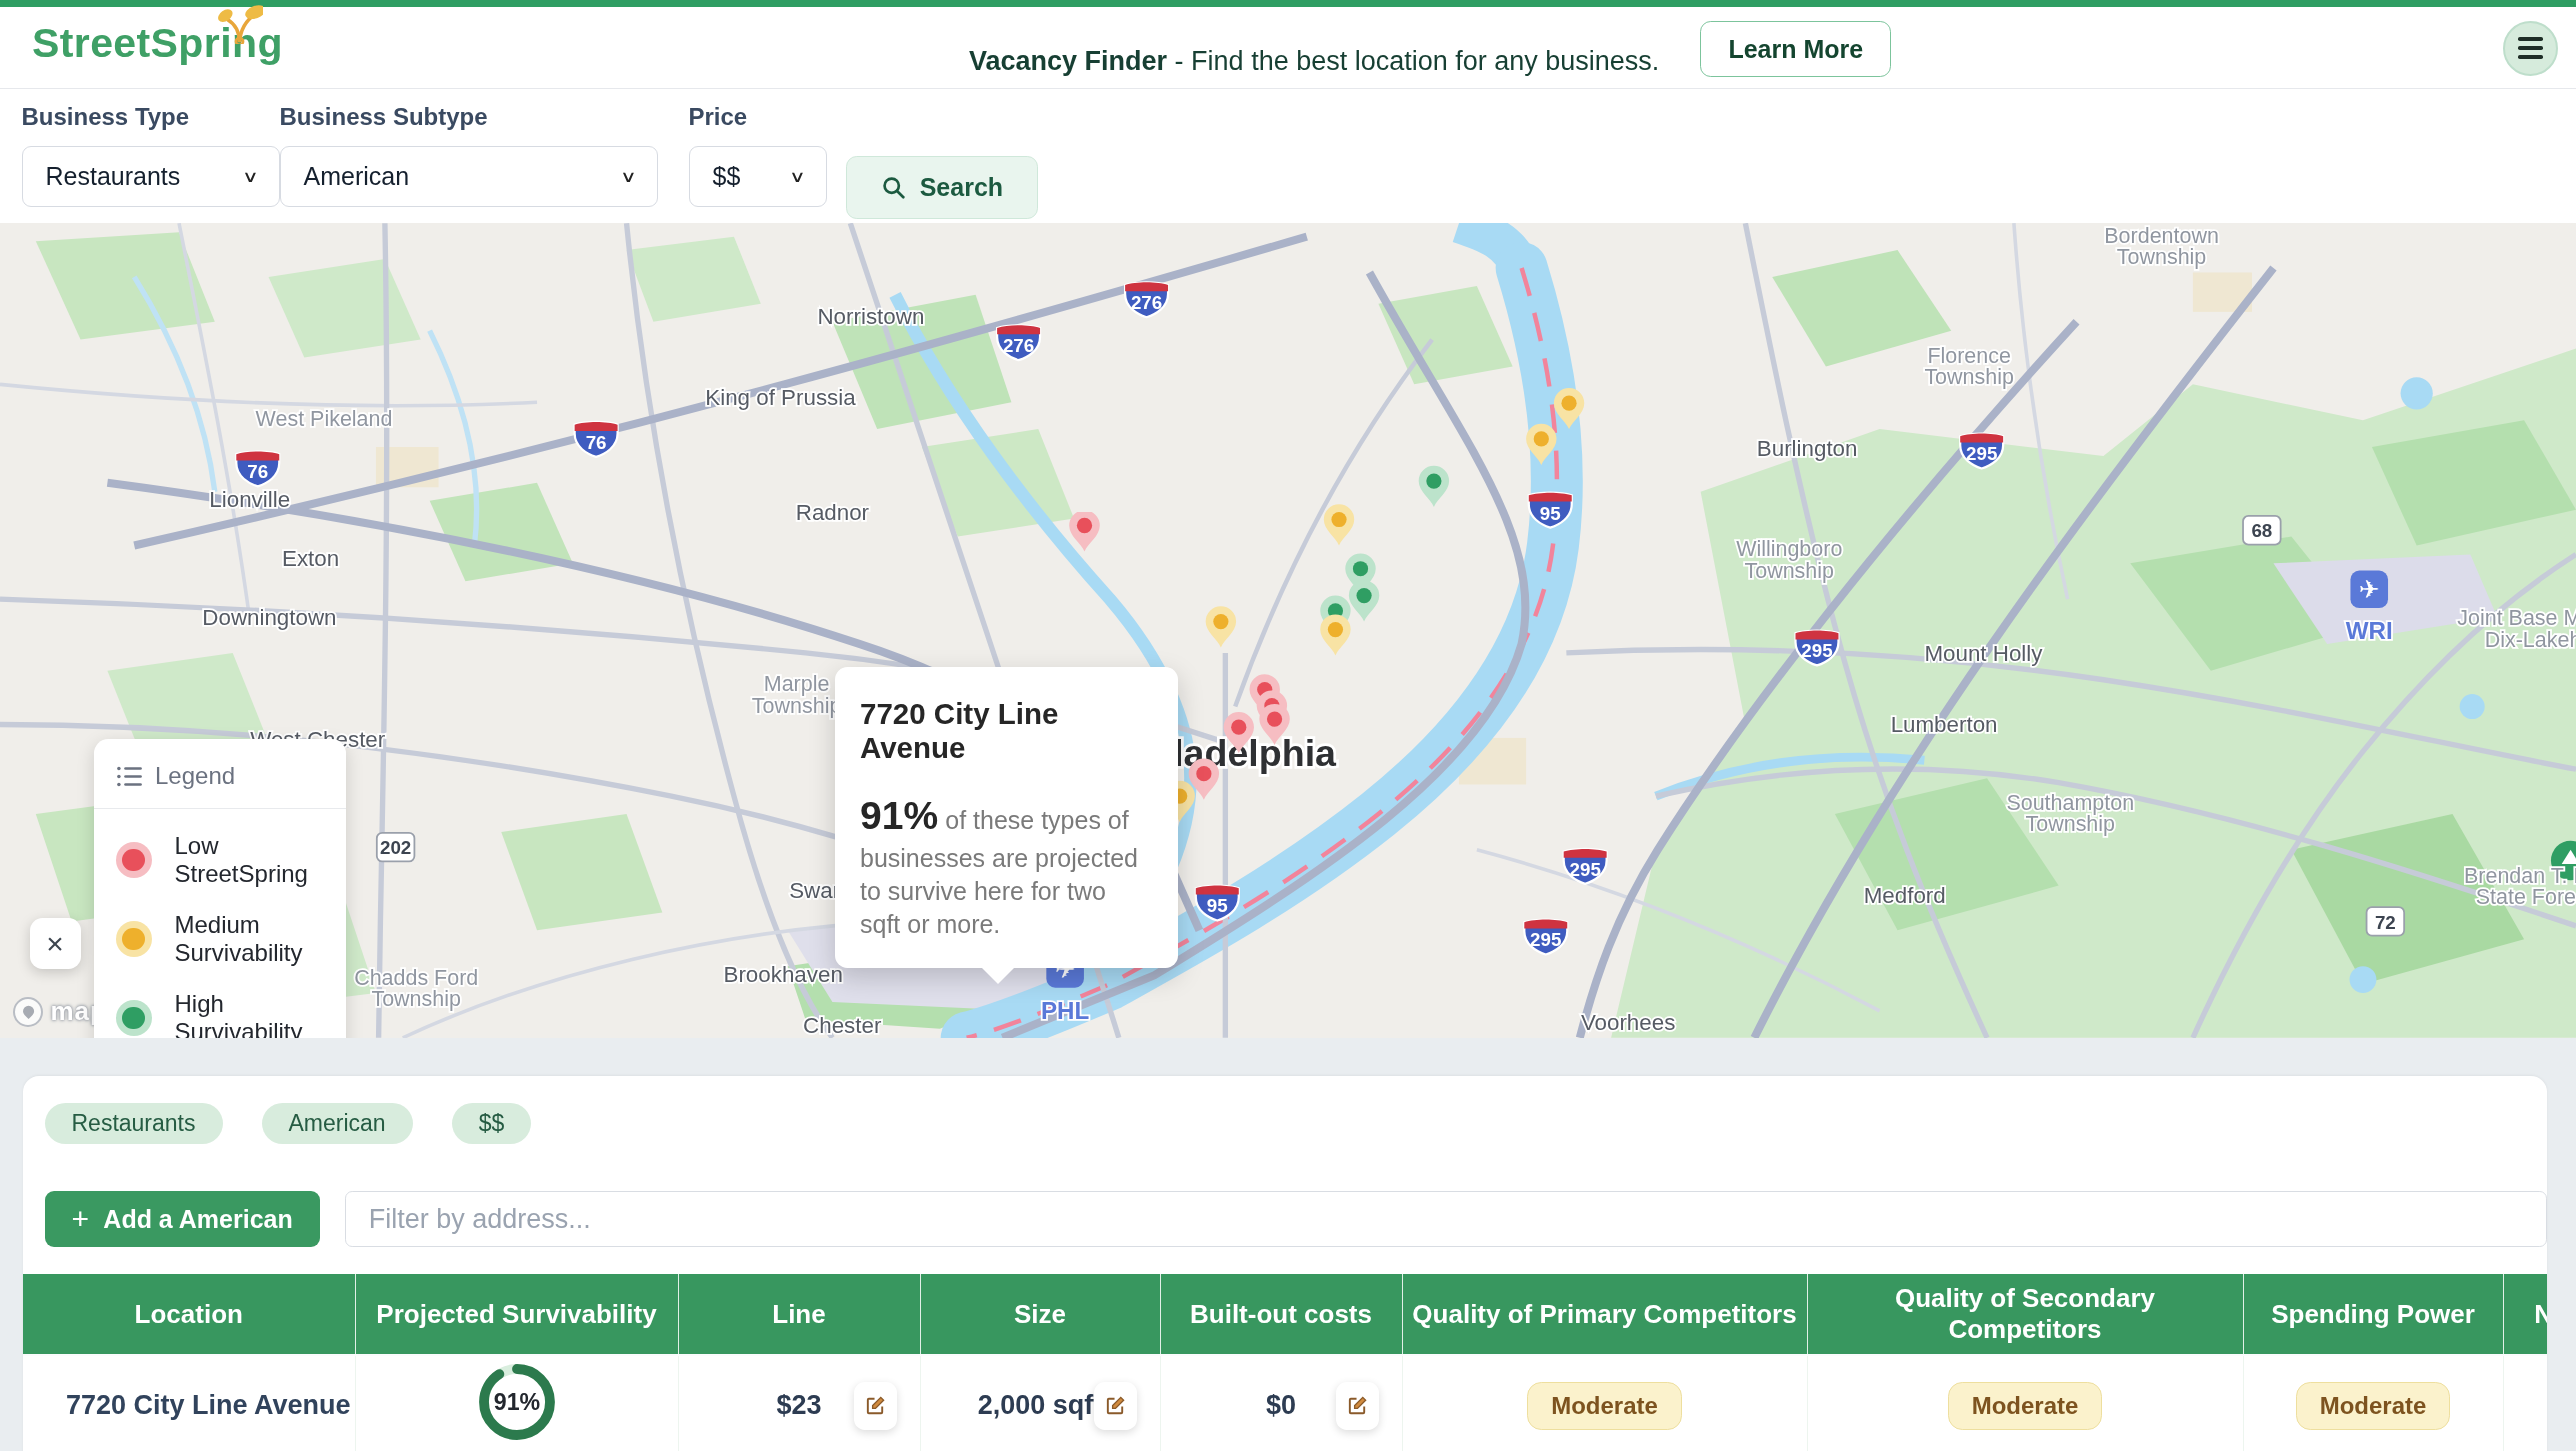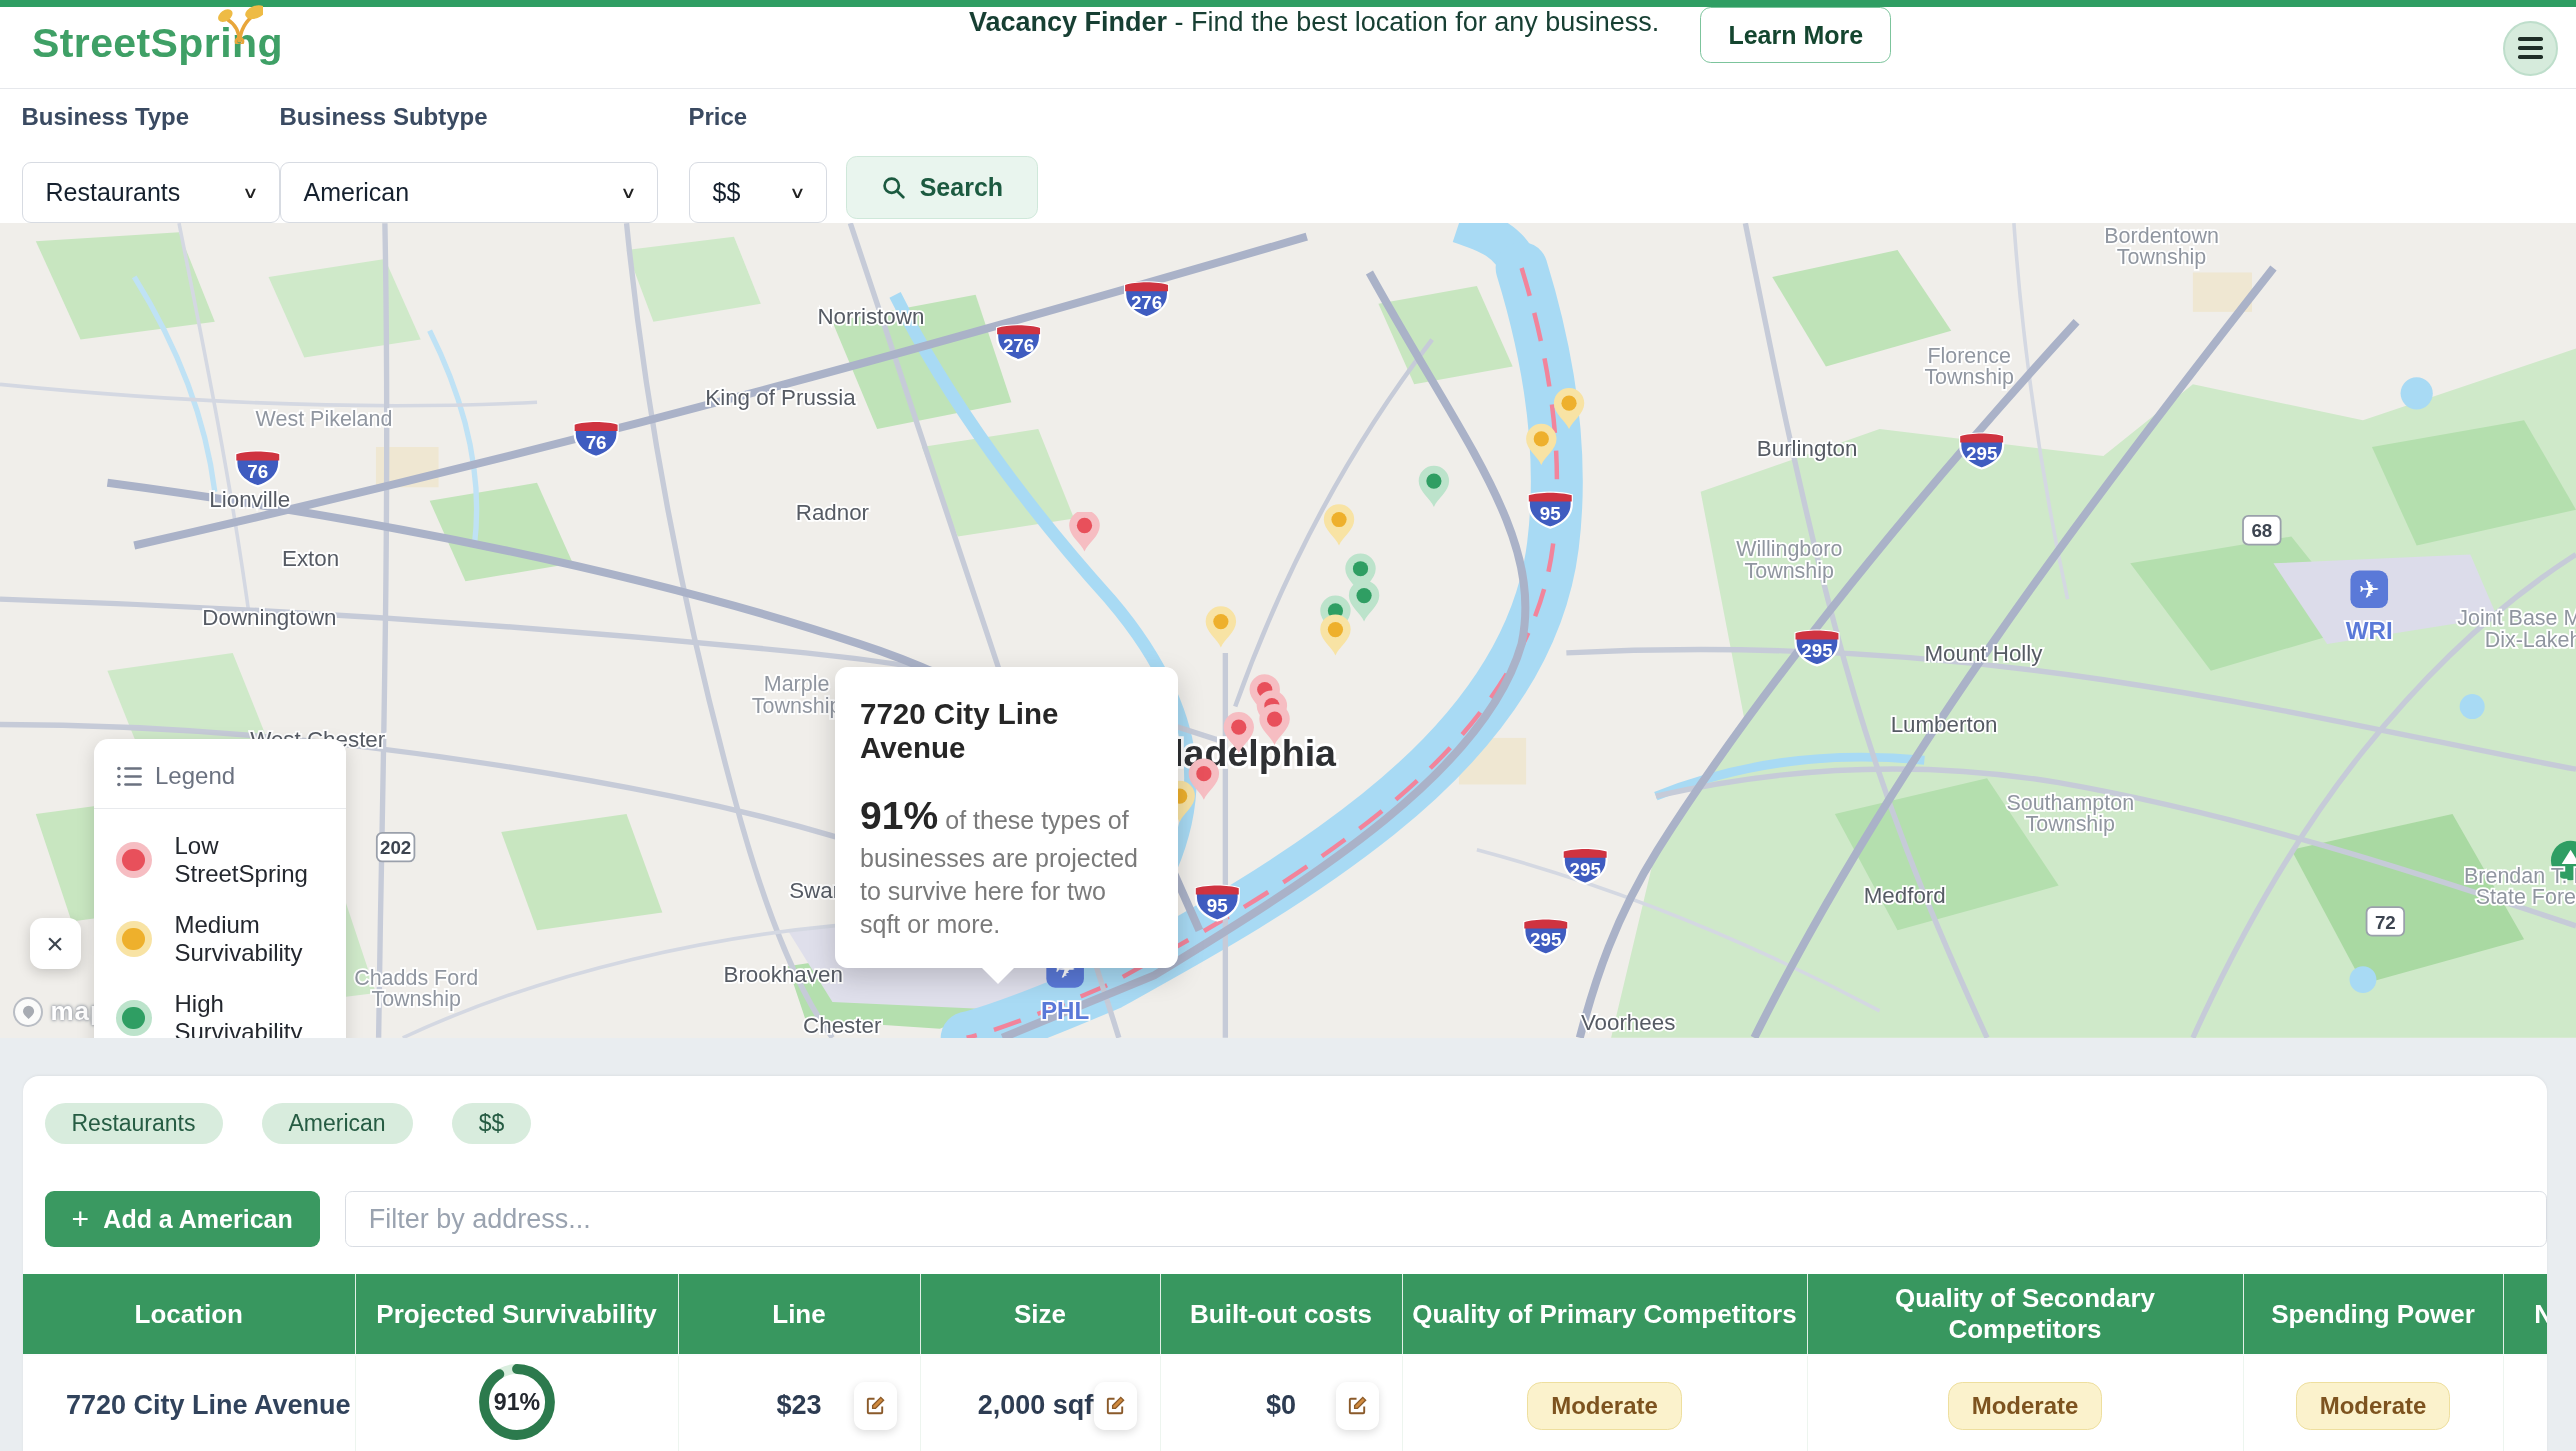--- a/index.html
+++ b/index.html
@@ -4,33 +4,33 @@
 <style>
   * { margin:0; padding:0; box-sizing:border-box; }
   html,body { width:2576px; height:1452px; overflow:hidden; background:#e9edf0;
     font-family:"Liberation Sans", sans-serif; }
 
   
   .topbar { height:7.2px; background:#2f9e63; }
   .header { position:relative; height:82px; background:#fff; border-bottom:0.9px solid #e6e8ec; }
   .logo { position:absolute; left:32px; top:12.5px; font-size:41px; font-weight:700; color:#3fa066; letter-spacing:0.4px; }
   .logo .leaf { position:absolute; top:-14.3px; right:19.7px; }
-  .tagline-wrap { position:absolute; left:969px; top:0; height:70px; display:flex; align-items:flex-start; gap:41px; }
+  .tagline-wrap { position:absolute; left:969px; top:0; height:70px; display:flex; align-items:flex-end; gap:41px; }
   .tagline { font-size:27px; color:#173f33; white-space:nowrap; }
   .tagline b { font-weight:800; }
   .learn-more { background:#fff; border:1.8px solid #7cc49c; border-radius:10.7px; padding:12.5px 27px;
     font-size:25px; font-weight:700; color:#14452f; cursor:pointer; font-family:inherit; }
   .burger { position:absolute; right:18px; top:13.4px; width:55px; height:55px; border-radius:50%;
     background:#d6ebdc; border:2.7px solid #bede cb; border:2.7px solid #bedecb; display:flex; flex-direction:column;
     justify-content:center; align-items:center; gap:5.4px; cursor:pointer; }
   .burger i { display:block; width:25px; height:3.6px; background:#1e2d26; border-radius:1.8px; }
 
   
   .filters { height:134px; background:#fff; padding:14.3px 0 0 21.5px; display:flex; align-items:flex-start; }
-  .fgroup { display:flex; flex-direction:column;gap:16px; }
+  .fgroup { display:flex; flex-direction:column; }
   .fgroup label { font-size:24px; font-weight:700; color:#3a4a61; margin-bottom:14.3px; }
   .select { height:61px; border:1.8px solid #d7dbe2; border-radius:9px; background:#fff; display:flex;
     align-items:center; justify-content:space-between; padding:0 19.7px 0 23px; font-size:25px; color:#15202e; cursor:pointer; }
   .select .chev { font-size:23px; color:#222; transform:scaleY(.7); }
   .g1 { width:258px; } .g2 { width:378px; } .g3 { margin-left:31px; width:138px; }
   .search-btn { margin-left:19.7px; margin-top:53px; width:192px; height:63px; background:#e9f5ee;
     border:0.9px solid #cfe8da; border-radius:10.7px; display:flex; align-items:center; justify-content:center;
     gap:13.4px; font-size:25px; font-weight:700; color:#1c5a40; cursor:pointer; font-family:inherit; }
 
   

